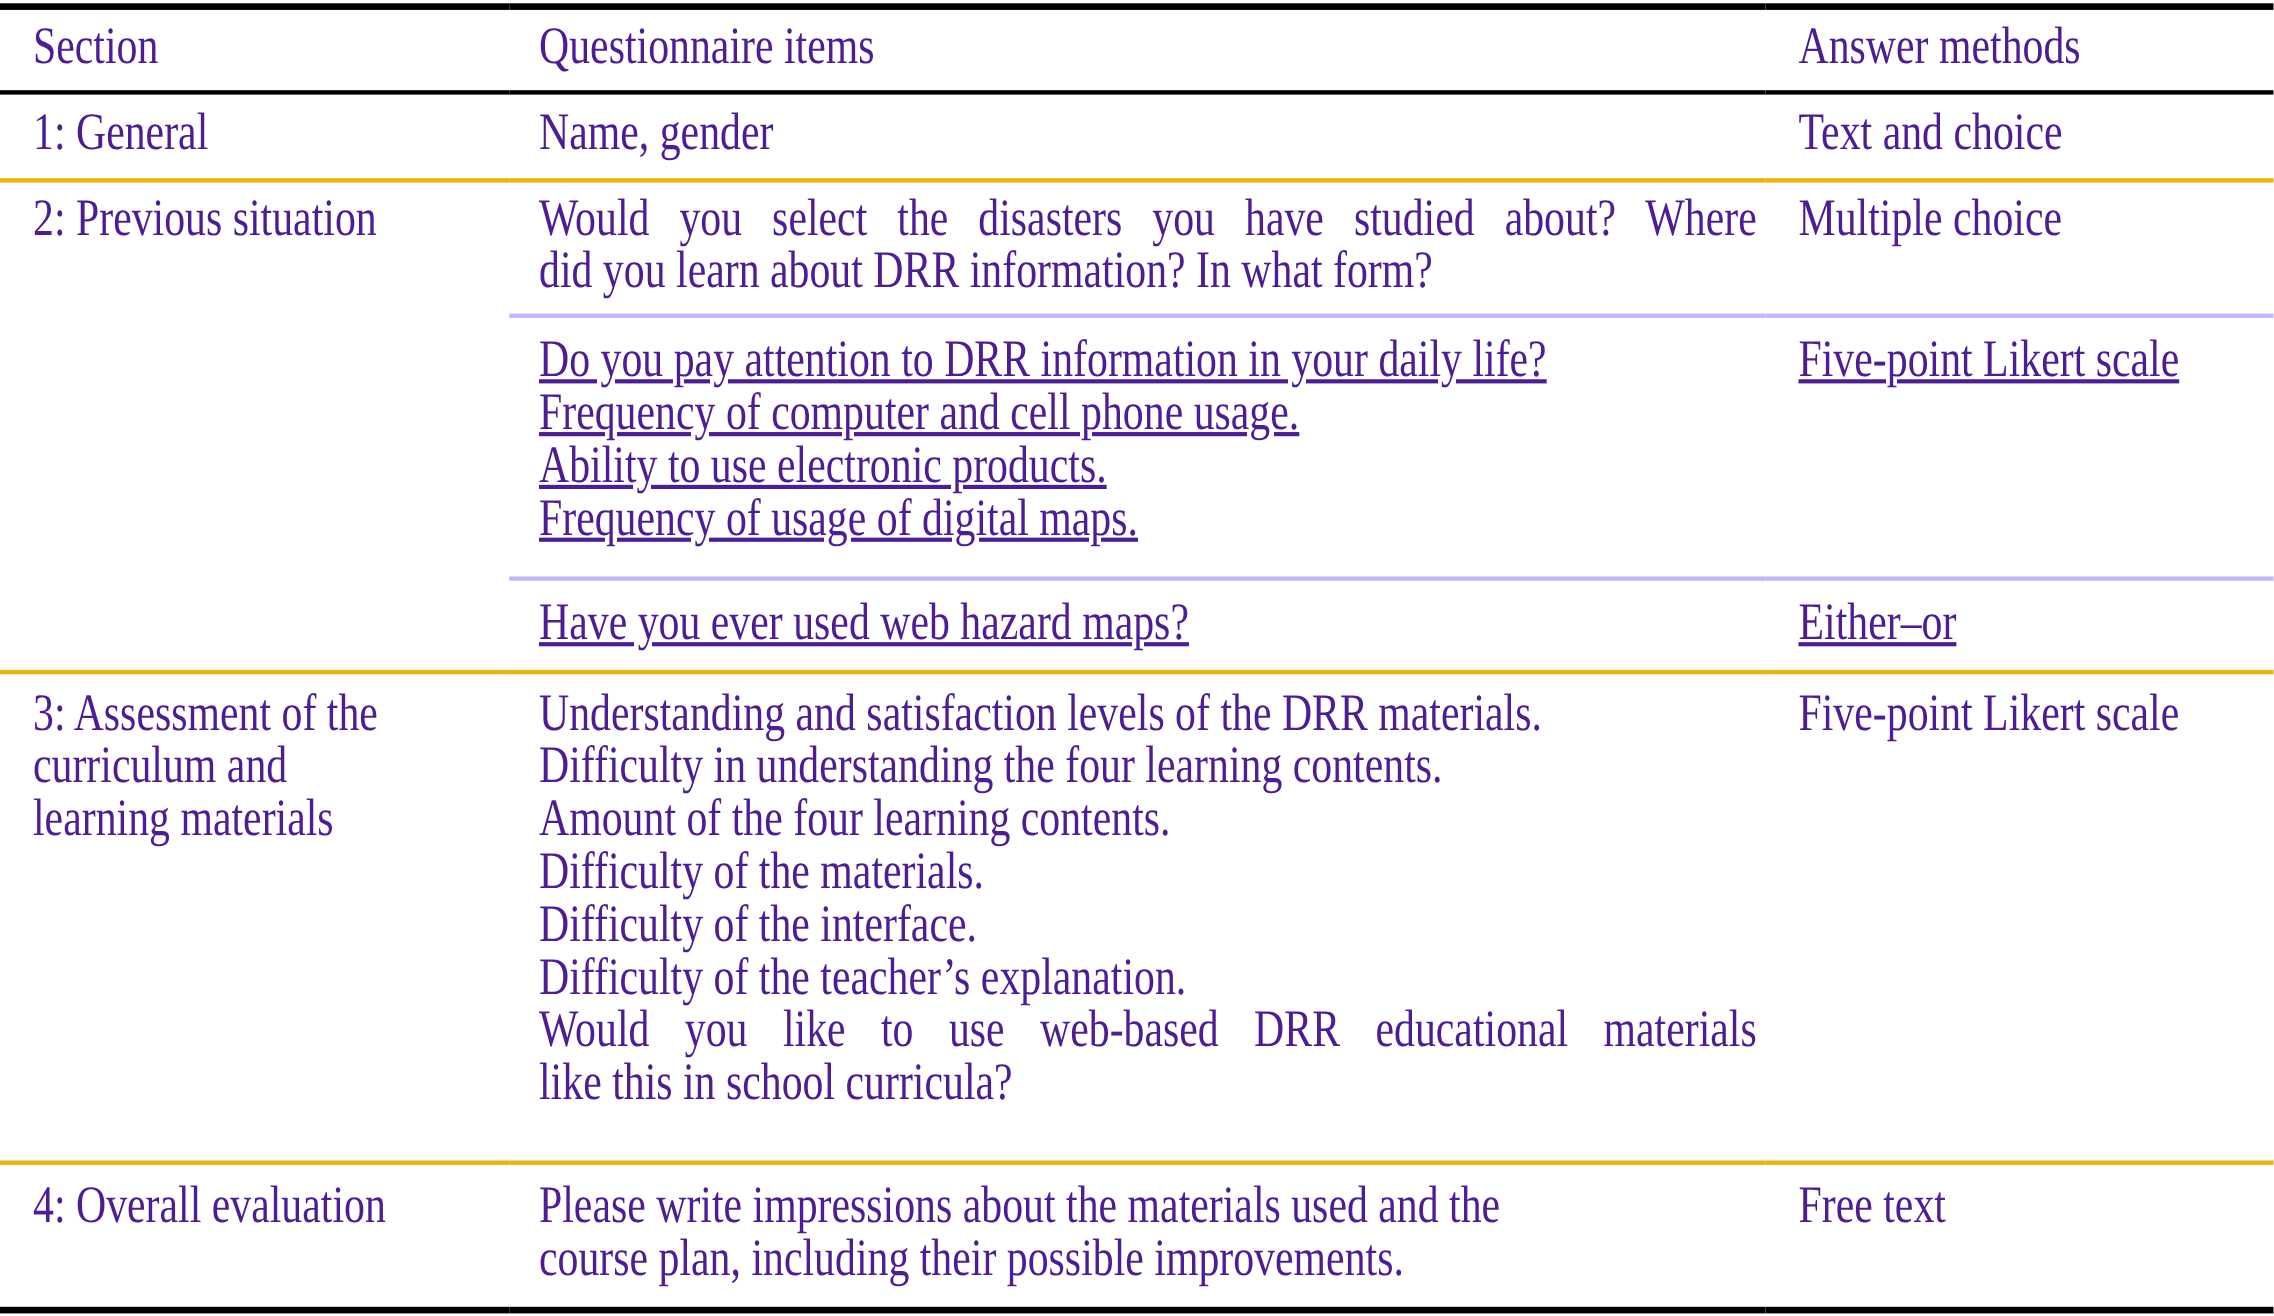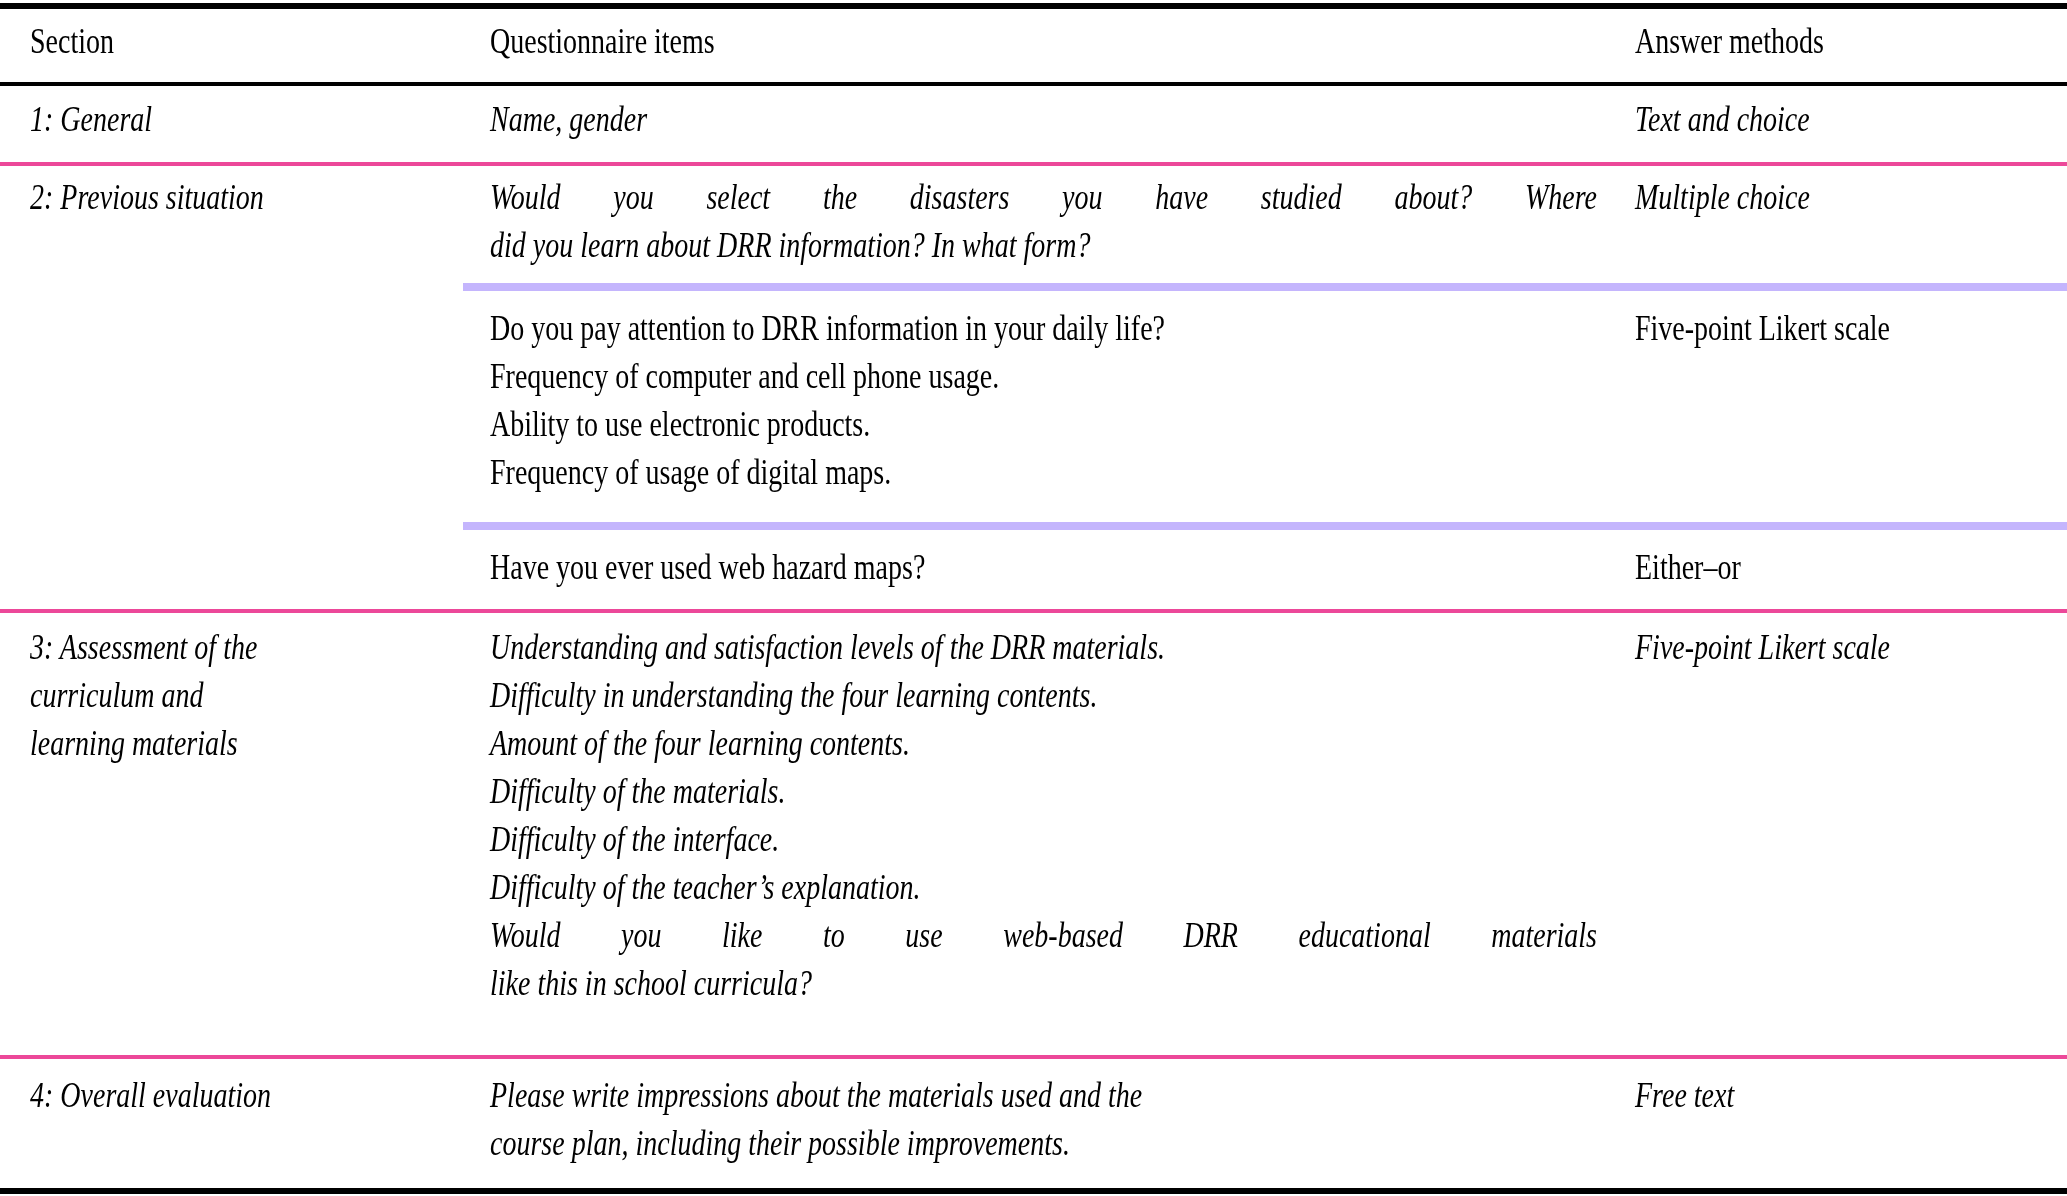--- a/index.html
+++ b/index.html
@@ -10,36 +10,36 @@
     table-layout: fixed;
     width: 2067px;
     margin-top: 3px;
     border-top: 6px solid #000;
     border-bottom: 6px solid #000;
   }
 
   th, td {
     vertical-align: top;
     font-family: "Liberation Serif", serif;
-    font-size: 28px;
+    font-size: 38px;
     font-weight: normal;
-    color: #000000;
+    color: #4c1d95;
     text-align: left;
     padding: 0;
   }
 
   
   .c1 { padding-left: 30px; padding-right: 10px; }
   .c2 { padding-left: 27px; padding-right: 8px; }
   .c3 { padding-left: 30px; padding-right: 7px; }
 
   
   thead th { border-bottom: 4px solid #000; }
-  tr.rule-full > td { border-top: 4px solid #ec4899; font-style: italic; }
-  td.cline { border-top: 8px solid #c4b5fd; }
+  tr.rule-full > td { border-top: 4px solid #eab308; }
+  td.cline { border-top: 4px solid #c4b5fd; text-decoration: underline; }
 
   
   .ln {
     display: block;
     line-height: 48px;
     transform: scaleY(1.26);
     transform-origin: 0 81%;
     white-space: nowrap;
   }
   

